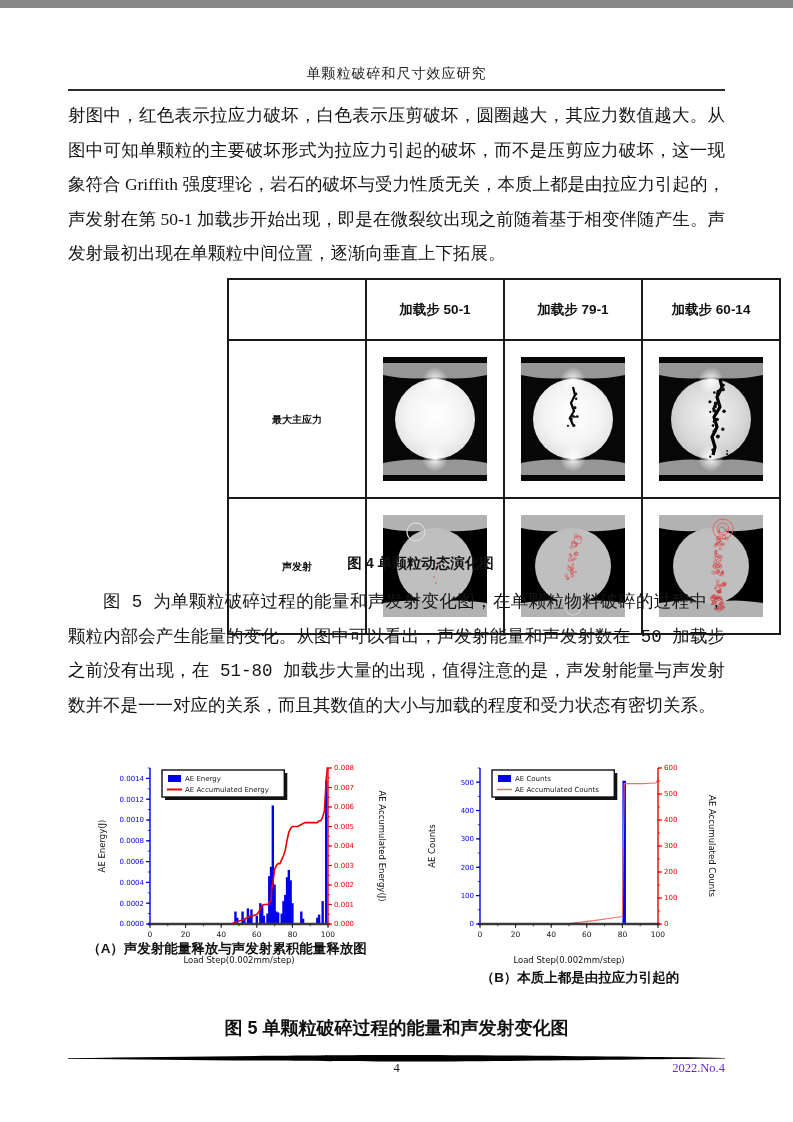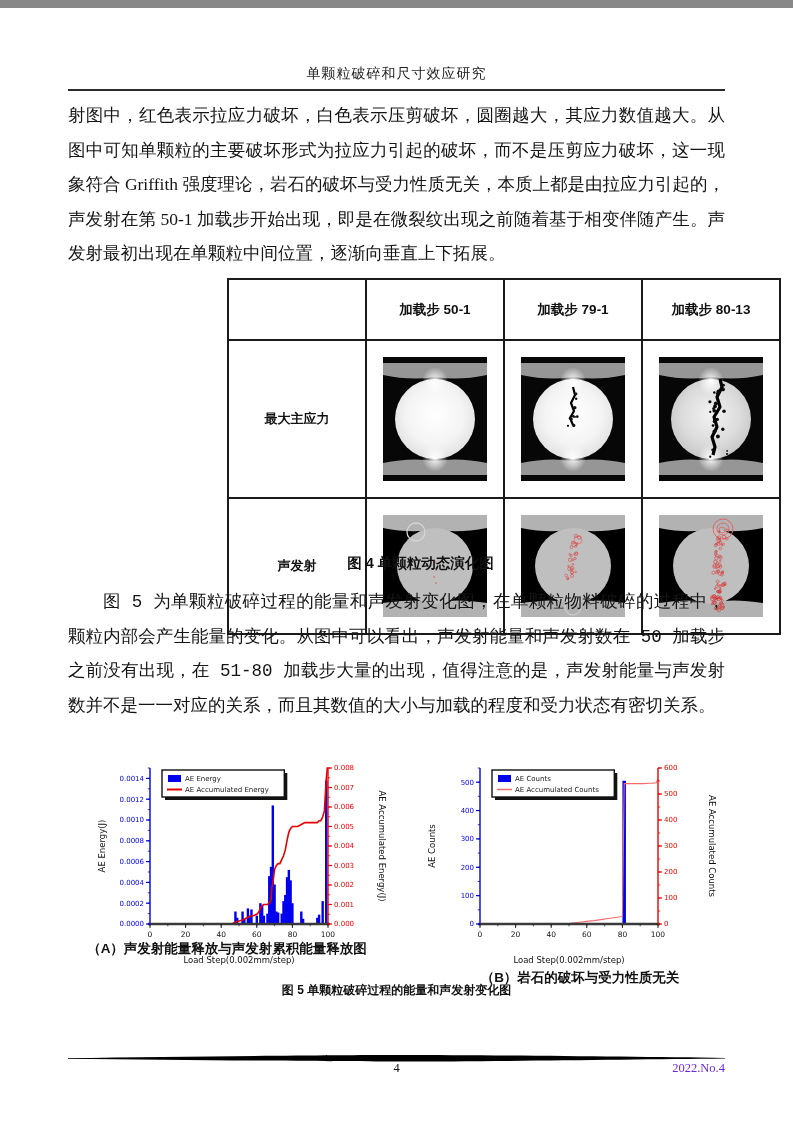--- a/index.html
+++ b/index.html
@@ -27,37 +27,37 @@
   }
   .fig4-table td,.fig4-table th{
     border:2px solid #1a1a1a; padding:16px; background:#fff;
   }
   .fig4-table th{
     font-family:"Liberation Sans","DejaVu Sans",sans-serif;
     font-weight:bold; font-size:13.5px; height:27px; width:104px; color:#111;
   }
   .corner-cell{width:24px;}
   .vlabel{
-    font-family:Liberation Mono, monospace;
-    font-weight:bold; font-size:13px; width:24px; text-align:center;
+    font-family:Liberation Sans, sans-serif;
+    font-weight:bold; font-size:10px; width:24px; text-align:center;
     word-break:break-all; color:#111;
   }
   .vlabel1{line-height:25px;}
   .vlabel2{line-height:33px;}
   .img-cell{padding:3px 0; text-align:center; vertical-align:middle;}
   .img-cell svg{display:block; margin:0 auto;}
   .fig-caption{
     position:absolute; text-align:center;
     font-family:"Liberation Sans","DejaVu Sans",sans-serif;
     font-weight:bold; color:#111;
   }
   .fig4-cap{top:546px; left:0; width:100%; font-size:14.5px;padding-left:24px;}
   .cap-a{top:932px; left:62px; width:330px; font-size:13.5px;}
   .cap-b{top:961px; left:420px; width:320px; font-size:13.5px;}
-  .fig5-cap{top:974px; left:0; width:100%; font-size:12px;}
+  .fig5-cap{top:1008px; left:0; width:100%; font-size:18px;}
   .chart{position:absolute; top:752px;}
   #chart0{left:94px;}
   #chart1{left:424px;}
   .footer-line{position:absolute; top:1046px; left:68px;}
   .footer-page{
     position:absolute; top:1053px; left:0; width:100%; text-align:center;
     font-size:12.5px; color:#111;
   }
   .footer-issue{
     position:absolute; top:1053px; right:68px; font-size:12.5px; color:#6d28d9;
@@ -72,21 +72,21 @@
   <div class="header-rule"></div>
 
   <div class="body-text p1">射图中，红色表示拉应力破坏，白色表示压剪破坏，圆圈越大，其应力数值越大。从图中可知单颗粒的主要破坏形式为拉应力引起的破坏，而不是压剪应力破坏，这一现象符合 Griffith 强度理论，岩石的破坏与受力性质无关，本质上都是由拉应力引起的，声发射在第 50-1 加载步开始出现，即是在微裂纹出现之前随着基于相变伴随产生。声发射最初出现在单颗粒中间位置，逐渐向垂直上下拓展。</div>
 
   <table class="fig4-table">
     <tbody>
         <tr>
       <th class="corner-cell"></th>
       <th>加载步 50-1</th>
       <th>加载步 79-1</th>
-      <th>加载步 80-13</th>
+      <th>加载步 60-14</th>
     </tr>
     <tr>
       <td class="vlabel vlabel1">最大主应力</td>
       <td class="img-cell">
             <svg id="fs0" width="104" height="124">
               <defs>
                 <radialGradient id="gb0" cx="50%" cy="45%" r="65%">
                   <stop offset="0%" stop-color="#ffffff"></stop>
                   <stop offset="55%" stop-color="#f4f4f4"></stop>
                   <stop offset="85%" stop-color="#e2e2e2"></stop>
@@ -575,21 +575,21 @@
       <text x="145" y="203" font-family="&quot;DejaVu Sans&quot;,sans-serif" font-size="8.5px" text-anchor="middle" fill="#111">Load Step(0.002mm/step)</text>
       <rect x="71" y="13" width="122.3" height="27" fill="#111"></rect>
       <rect x="68" y="10" width="122.3" height="27" fill="#fff" stroke="#111" stroke-width="1.4"></rect>
       <rect x="74" y="15" width="13" height="7" fill="#0000ee"></rect>
       <text x="91" y="21" font-family="&quot;DejaVu Sans&quot;,sans-serif" font-size="7px" fill="#222">AE Counts</text>
       <line x1="73" y1="29.5" x2="88" y2="29.5" stroke="#f26a6a" stroke-width="1.5"></line>
       <text x="91" y="32" font-family="&quot;DejaVu Sans&quot;,sans-serif" font-size="7px" fill="#222">AE Accumulated Counts</text>
     </svg>
 
   <div class="fig-caption cap-a">（A）声发射能量释放与声发射累积能量释放图</div>
-  <div class="fig-caption cap-b">（B）岩石的破坏与受力性质无关</div>
+  <div class="fig-caption cap-b">（B）本质上都是由拉应力引起的</div>
   <div class="fig-caption fig5-cap">图 5 单颗粒破碎过程的能量和声发射变化图</div>
 
   <svg class="footer-line" width="657" height="9">
     <path d="M0,4.2 C120,2.6 260,1.1 330,1.1 C430,1.1 560,2.8 657,3.9 L657,4.6 C560,5.6 430,7.5 330,7.5 C260,7.5 120,5.8 0,5 Z" fill="#000"></path>
   </svg>
   <div class="footer-page">4</div>
   <div class="footer-issue">2022.No.4</div>
 
 </div>
 

